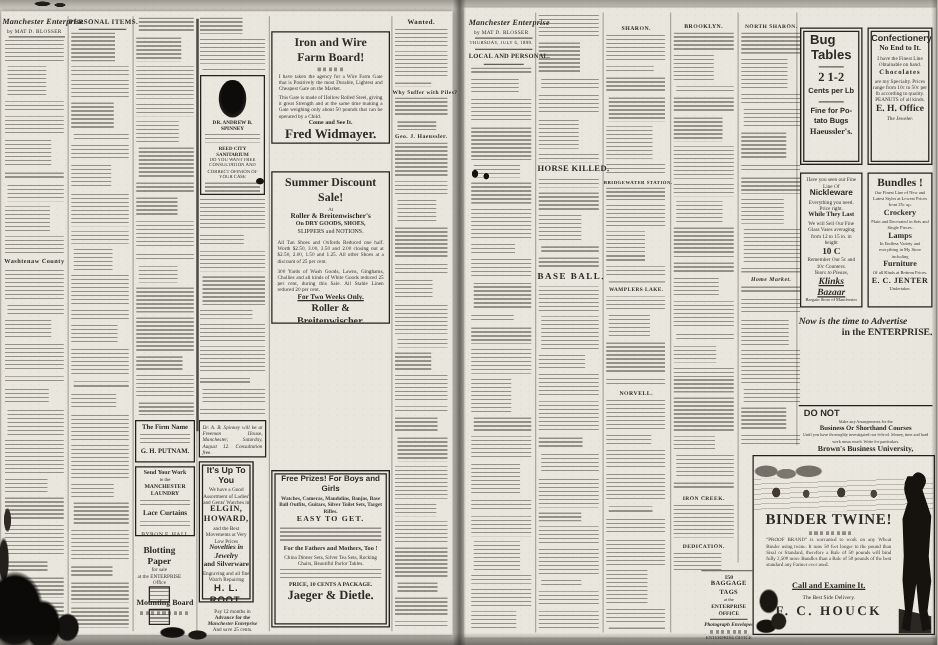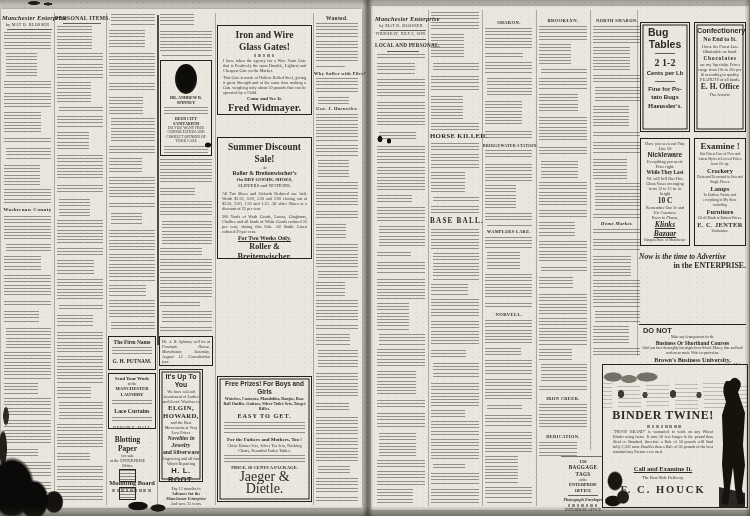--- a/index.html
+++ b/index.html
@@ -199,21 +199,21 @@
     </div>
     <div class="abs ctr" style="left:158px;top:477px;width:54px;height:22px;">
       <div class="fp-c">Pay 12 months in</div>
       <div class="fp-c" style="font-weight:bold;">Advance for the</div>
       <div class="fp-c" style="font-weight:bold;font-style:italic;">Manchester Enterprise</div>
       <div class="fp-c">And save 25 cents.</div>
     </div>
 
     <div class="abs box ctr" style="left:216px;top:16px;width:95px;height:90px;padding:4px 5px;">
       <div style="font-weight:bold;font-size:9.5px;line-height:11px;">Iron and Wire</div>
-      <div style="font-weight:bold;font-size:9.5px;line-height:12px;">Glass Gates!</div>
+      <div style="font-weight:bold;font-size:9.5px;line-height:12px;">Farm Board!</div>
       <div class="tline" style="width:22px;margin:1px auto;"></div>
       <div class="fineprint">I have taken the agency for a Wire Farm Gate that is Positively the most Durable, Lightest and Cheapest Gate on the Market.</div>
       <div class="fineprint" style="margin-top:2px;">This Gate is made of Hollow Rolled Steel, giving it great Strength and at the same time making a Gate weighing only about 50 pounds that can be operated by a Child.</div>
       <div style="font-size:4.8px;line-height:7px;font-weight:bold;">Come and See It.</div>
       <div style="font-weight:bold;font-size:10.5px;line-height:11px;">Fred Widmayer.</div>
       <div style="font-size:4.4px;line-height:6px;">Wire Fencing Always on Hand.</div>
     </div>
     <div class="abs box ctr" style="left:216px;top:128px;width:95px;height:122px;padding:3px 4px;">
       <div style="font-weight:bold;font-size:9.5px;line-height:12px;">Summer Discount Sale!</div>
       <div style="font-size:4px;line-height:5px;">At</div>
@@ -227,21 +227,21 @@
     </div>
     <div class="abs box2 ctr" style="left:216px;top:367px;width:95px;height:126px;padding:3px 4px;">
       <div class="sans" style="font-weight:bold;font-size:6.4px;line-height:8px;">Free Prizes! For Boys and Girls</div>
       <div class="fp-c" style="font-weight:bold;">Watches, Cameras, Mandolins, Banjos, Base Ball Outfits, Guitars, Silver Toilet Sets, Target Rifles.</div>
       <div style="font-weight:bold;font-size:6.2px;line-height:9px;letter-spacing:1px;">EASY TO GET.</div>
       <div class="tblock" style="height:12px;"></div>
       <div style="font-weight:bold;font-size:5px;line-height:7px;">For the Fathers and Mothers, Too !</div>
       <div class="fp-c">China Dinner Sets, Silver Tea Sets, Rocking Chairs, Beautiful Parlor Tables.</div>
       <div class="tblock" style="height:8px;"></div>
       <div style="font-weight:bold;font-size:4.6px;line-height:6px;">PRICE, 10 CENTS A PACKAGE.</div>
-      <div style="font-weight:normal;font-size:14px;line-height:12px;">Jaeger &amp; Dietle.</div>
+      <div style="font-weight:bold;font-size:10px;line-height:12px;">Jaeger &amp; Dietle.</div>
     </div>
 
     <div class="abs shead" style="left:313px;top:6px;width:46px;font-size:5.4px;">Wanted.</div>
     <div class="abs fillseg" style="left:314px;top:14px;width:44px;height:46px;">
         <div class="para" style="height: 14px;"></div>
         <div class="para" style="height: 21px;"></div>
         <div class="para" style="height: 5px; width: 65%;"></div>
       </div>
     <div class="abs shead" style="left:313px;top:62px;width:46px;font-size:4.4px;">Why Suffer with Piles?</div>
     <div class="abs fillseg" style="left:314px;top:69px;width:44px;height:26px;">
@@ -479,21 +479,21 @@
     <div class="abs box2 ctr" style="left:323px;top:16px;width:52px;height:110px;padding:3px 2px;">
       <div class="sans" style="font-weight:bold;font-size:7.2px;line-height:9px;">Confectionery!</div>
       <div style="font-weight:bold;font-size:6px;line-height:9px;">No End to It.</div>
       <div class="fp-c">I have the Finest Line Obtainable on hand.</div>
       <div style="font-weight:bold;font-size:5.4px;line-height:8px;letter-spacing:.8px;">Chocolates</div>
       <div class="fp-c">are my Specialty. Prices range from 10c to 50c per lb according to quality. PEANUTS of all kinds.</div>
       <div style="font-weight:bold;font-size:7.6px;line-height:10px;">E. H. Office</div>
       <div class="fp-c" style="font-style:italic;">The Jeweler.</div>
     </div>
     <div class="abs box ctr" style="left:323px;top:132px;width:52px;height:108px;padding:2px;">
-      <div style="font-weight:bold;font-size:9px;line-height:11px;">Examine !</div>
+      <div style="font-weight:bold;font-size:9px;line-height:11px;">Bundles !</div>
       <div class="fp-c" style="font-size:3.6px;">Our Finest Line of New and Latest Styles at Lowest Prices from 25c up.</div>
       <div style="font-weight:bold;font-size:6.4px;line-height:8px;">Crockery</div>
       <div class="fp-c" style="font-size:3.6px;">Plain and Decorated in Sets and Single Pieces.</div>
       <div style="font-weight:bold;font-size:6.4px;line-height:8px;">Lamps</div>
       <div class="fp-c" style="font-size:3.6px;">In Endless Variety and everything in My Store including</div>
       <div style="font-weight:bold;font-size:6.4px;line-height:8px;">Furniture</div>
       <div class="fp-c" style="font-size:3.6px;">Of all Kinds at Bottom Prices.</div>
       <div style="font-weight:bold;font-size:6.4px;line-height:8px;letter-spacing:.4px;">E. C. JENTER</div>
       <div class="fp-c" style="font-size:3.6px;">Undertaker.</div>
     </div>

